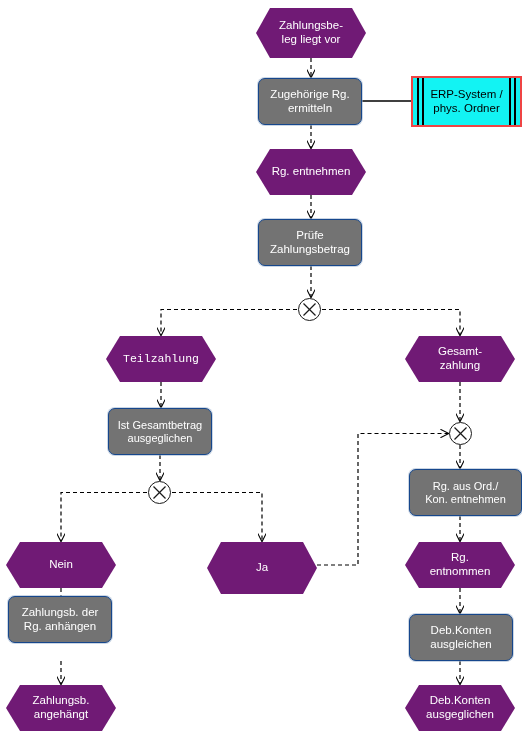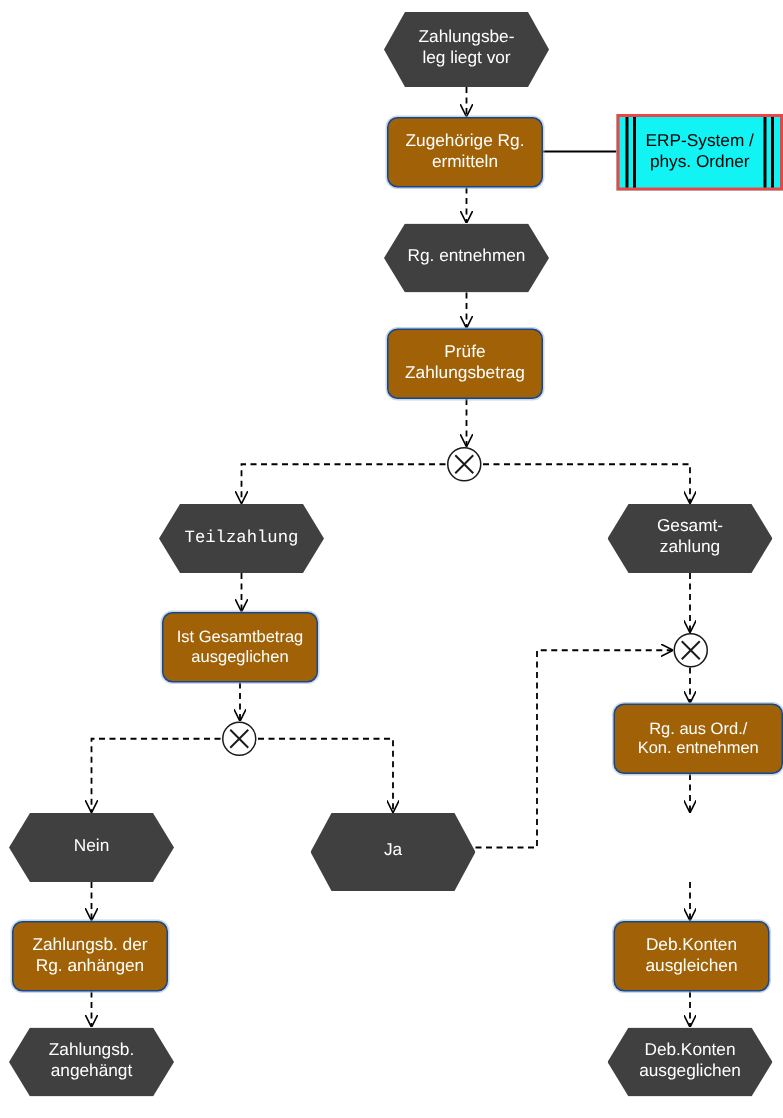--- a/index.html
+++ b/index.html
@@ -31,29 +31,29 @@
     display: flex;
     align-items: center;
     justify-content: center;
     text-align: center;
     color: #ffffff;
     line-height: 1.18;
     white-space: pre-line;
   }
   
   .function {
-    background: #a16207;
+    background: #737373;
     border: 1px solid #16478c;
     border-radius: 7px;
     font-size: 11.5px;
     box-shadow: 0 0 0 1px rgba(160,180,205,0.55);
   }
   
   .event {
-    background: #404040;
+    background: #701a75;
     font-size: 11.5px;
     clip-path: polygon(14px 0, calc(100% - 14px) 0, 100% 50%, calc(100% - 14px) 100%, 14px 100%, 0 50%);
   }
   
   .infoobj {
     background: #12f3f3;
     border: 2px solid #ef4444;
     color: #000000;
     font-size: 11.5px;
   }
@@ -189,22 +189,24 @@
     </svg>
   </div>
 
   <div class="node event" style="left:6px;top:542px;width:110px;height:46px;">Nein</div>
 
   <div class="node function" style="left:409px;top:469px;width:113px;height:47px;font-size:11px;">Rg. aus Ord./
 Kon. entnehmen</div>
 
   <div class="node event" style="left:207px;top:542px;width:110px;height:52px;">Ja</div>
 
-
-  <div class="node function" style="left:8px;top:614px;width:104px;height:47px;">Zahlungsb. der
+  <div class="node event" style="left:405px;top:542px;width:110px;height:46px;">Rg.
+entnommen</div>
+
+  <div class="node function" style="left:8px;top:596px;width:104px;height:47px;">Zahlungsb. der
 Rg. anhängen</div>
 
   <div class="node function" style="left:409px;top:614px;width:104px;height:47px;">Deb.Konten
 ausgleichen</div>
 
   <div class="node event" style="left:6px;top:685px;width:110px;height:46px;">Zahlungsb.
 angehängt</div>
 
   <div class="node event" style="left:405px;top:685px;width:110px;height:46px;">Deb.Konten
 ausgeglichen</div>

